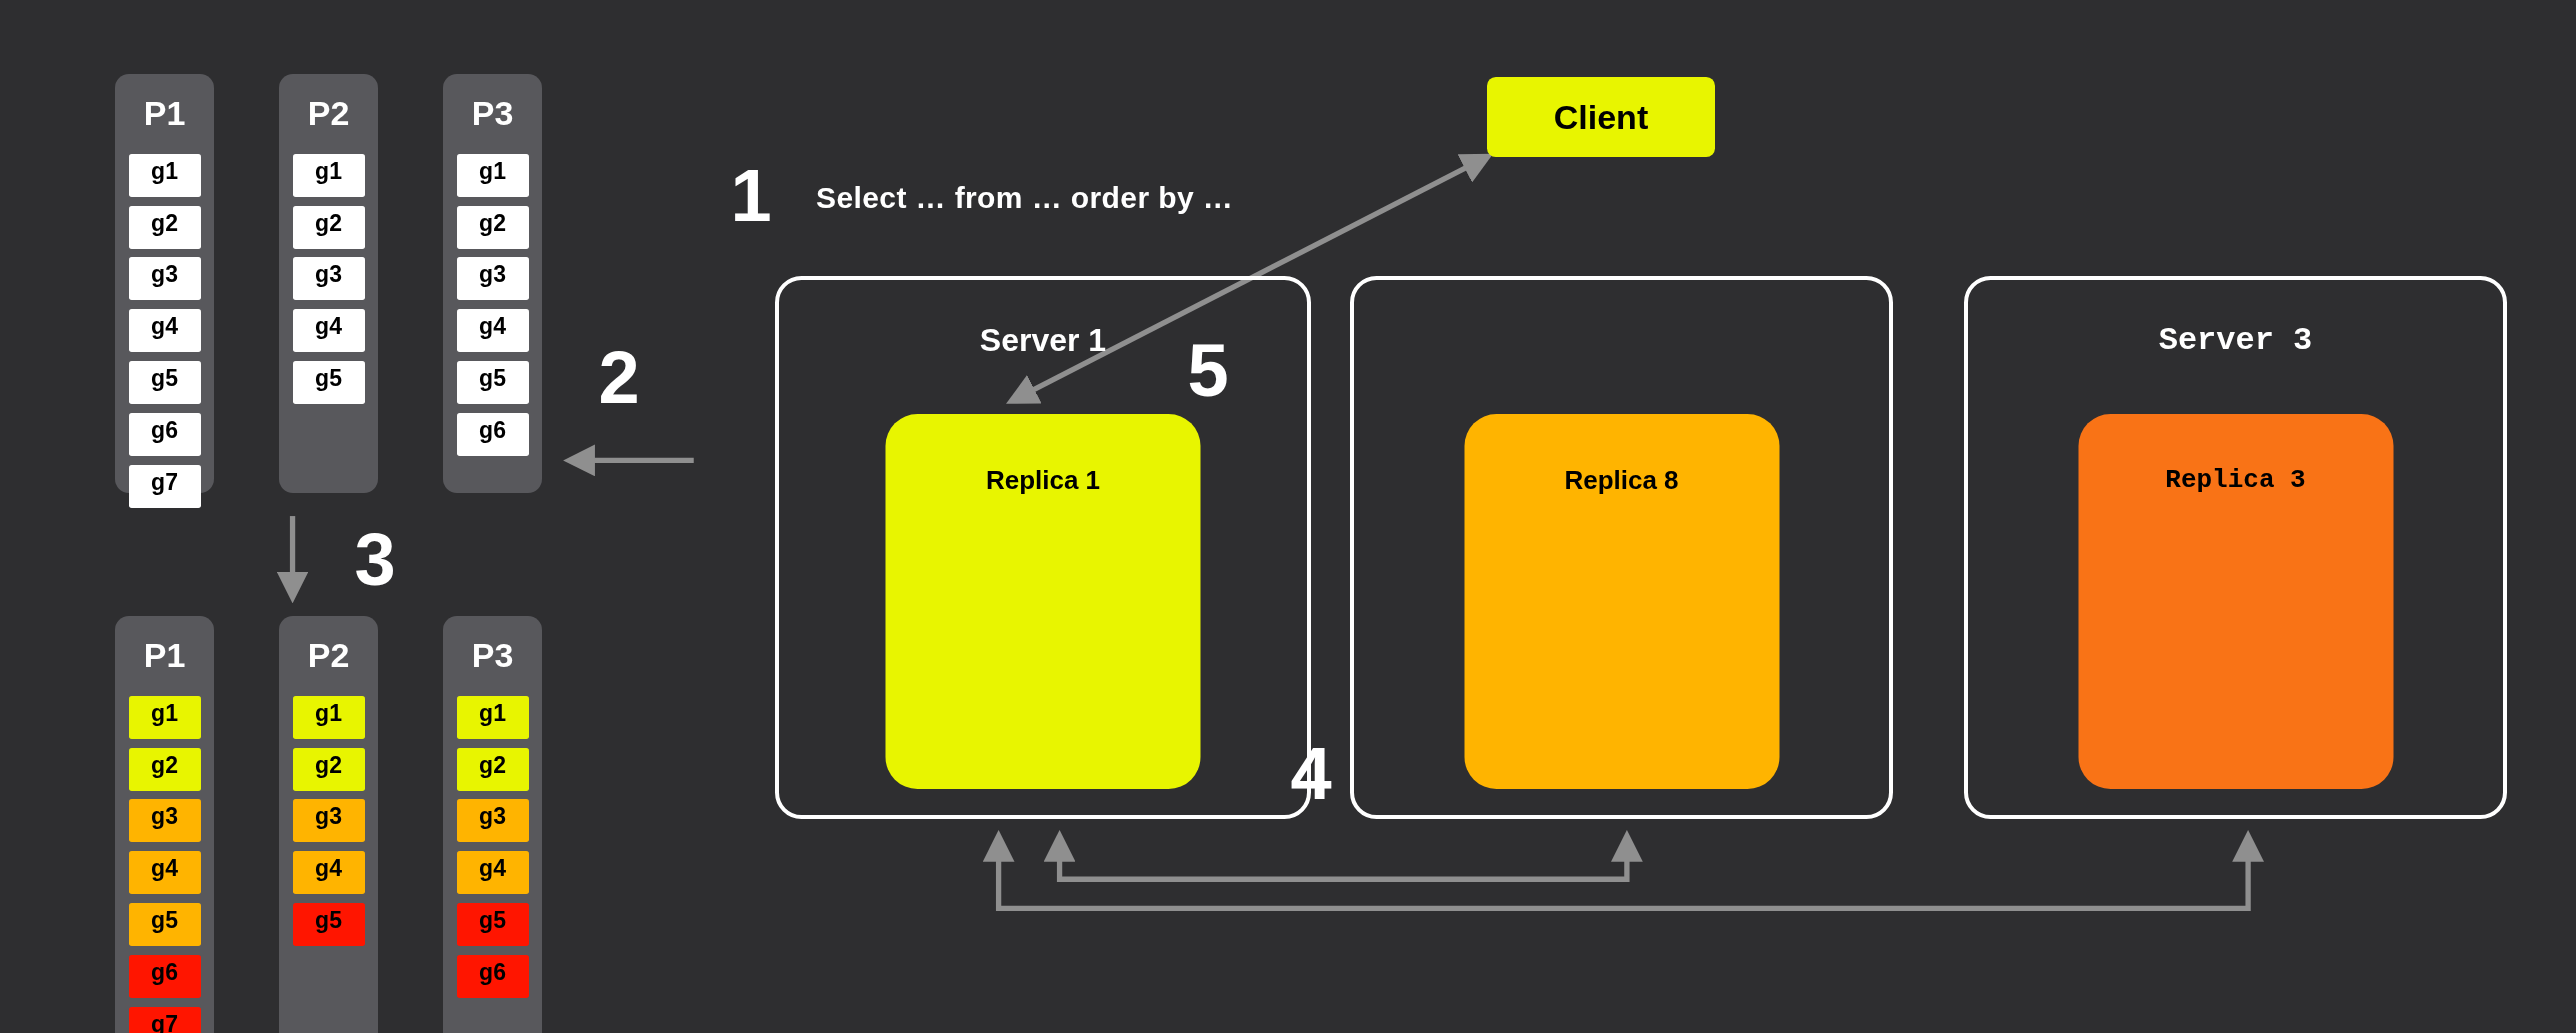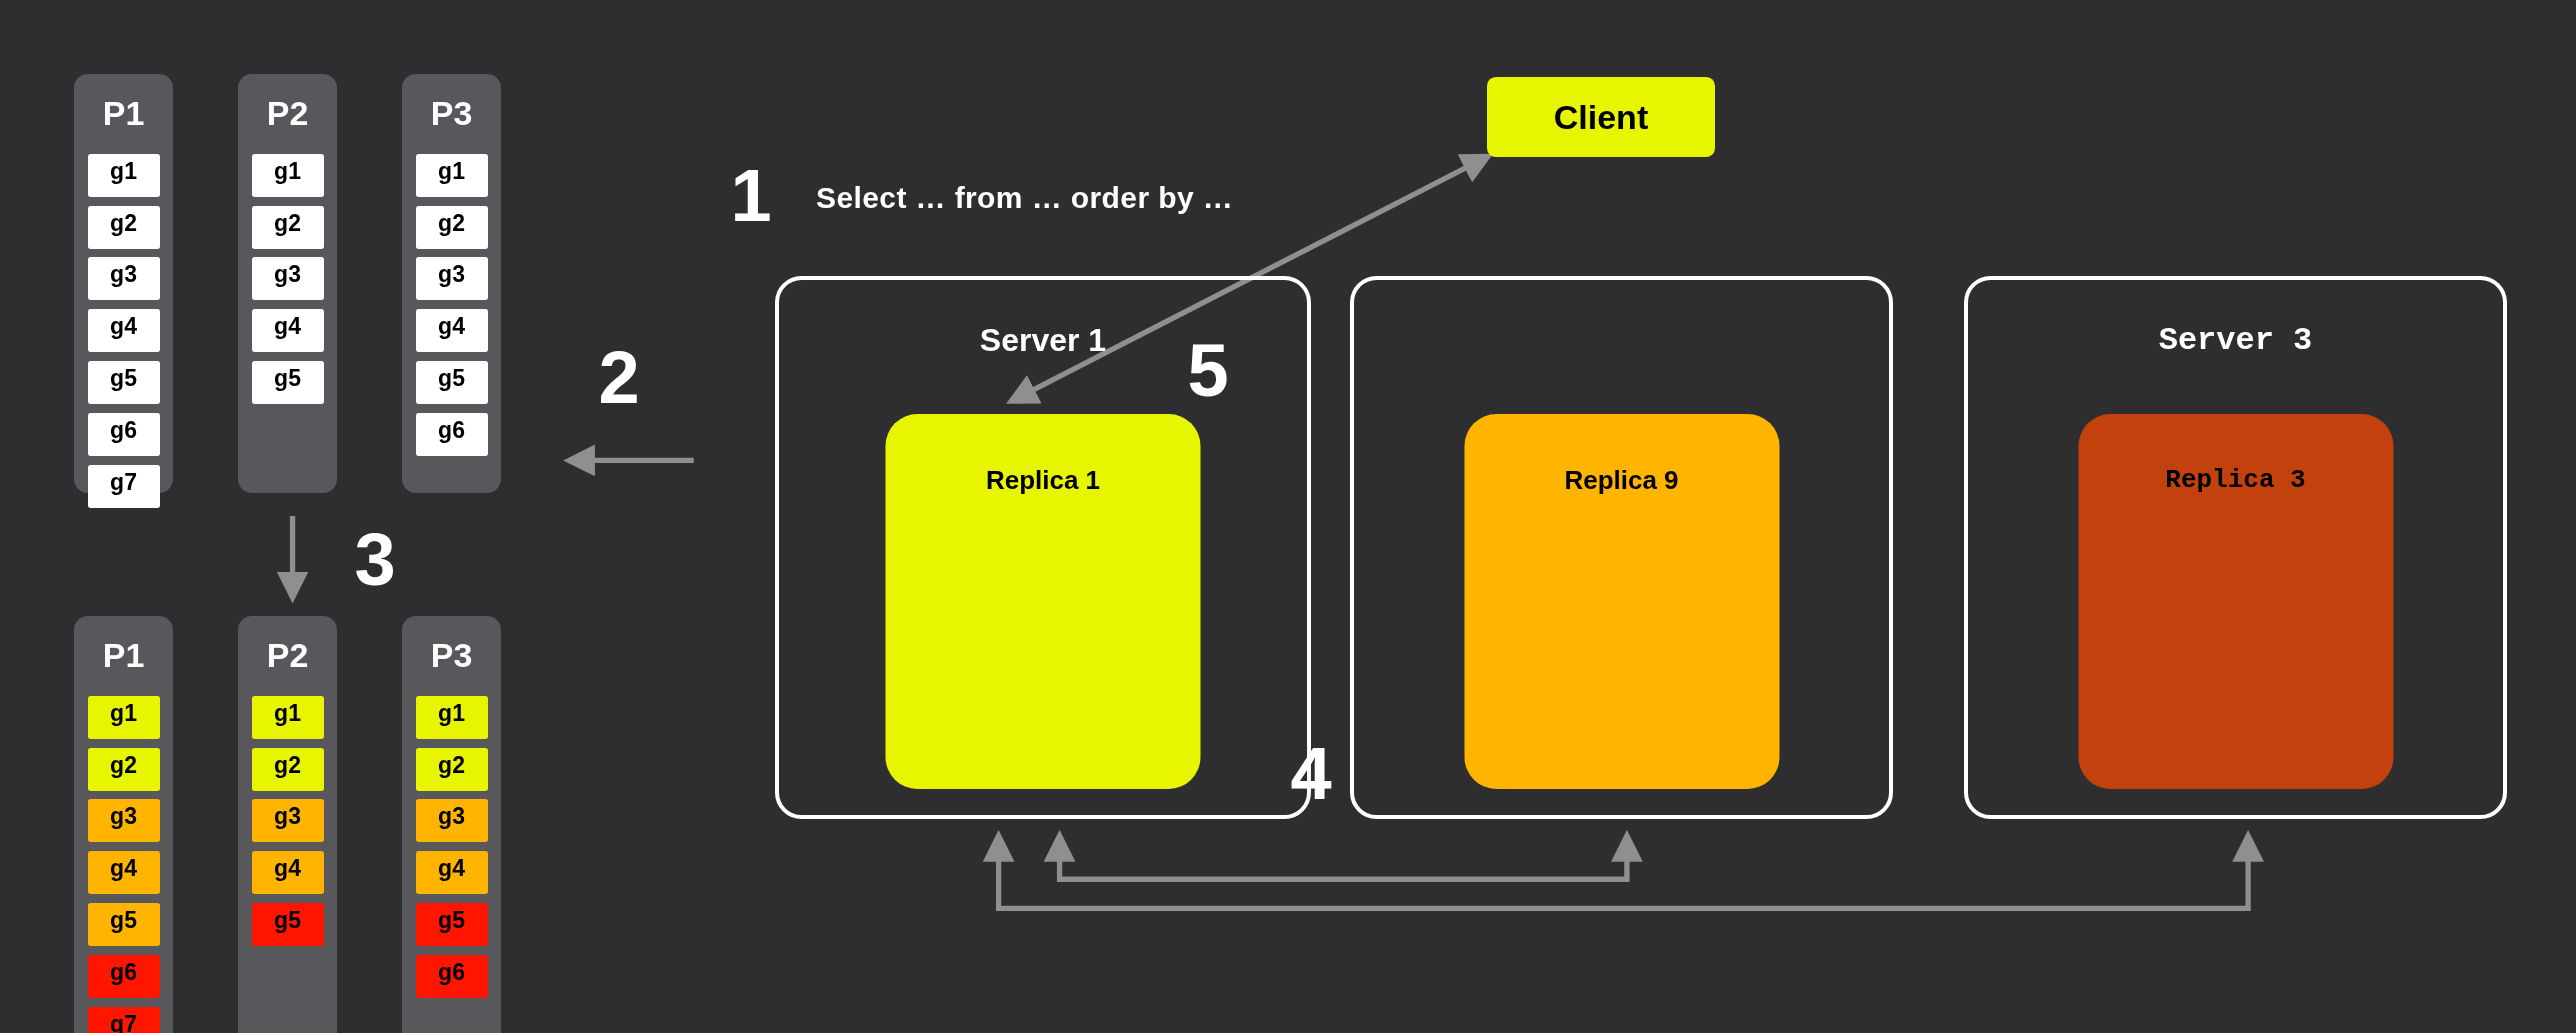--- a/index.html
+++ b/index.html
@@ -11,21 +11,21 @@
     overflow: hidden;
     font-family: "Liberation Sans", sans-serif;
   }
   .overlay {
     position: absolute;
     left: 0; top: 0;
     width: 2576px; height: 1033px;
     pointer-events: none;
   }
   
-  .pgroup { position: absolute; display: flex; gap: 65px; }
+  .pgroup { position: absolute; display: flex; gap: 65px; margin-left: 41px; }
   .pgroup-top { left: 74px; top: 74px; }
   .pgroup-bottom { left: 74px; top: 616px; }
   .pcolumn {
     width: 99px;
     background: var(--panel, #58585c);
     border-radius: 14px;
     display: flex;
     flex-direction: column;
     align-items: center;
     padding-top: 19.4px;
@@ -218,25 +218,25 @@
 
   <div class="server server-0">
     <div class="server-label">Server 1</div>
     <div class="replica" style="background: rgb(232, 245, 0);">
       <span>Replica 1</span>
     </div>
   </div>
 
   <div class="server server-1">
     <div class="replica" style="background: rgb(255, 180, 0);">
-      <span>Replica 9</span>
+      <span>Replica 8</span>
     </div>
   </div>
 
   <div class="server server-2">
     <div class="server-label">Server 3</div>
-    <div class="replica" style="background: #c2410c;">
+    <div class="replica" style="background: #f97316;">
       <span>Replica 3</span>
     </div>
   </div>
 
 </div>
 
 
 </body></html>

